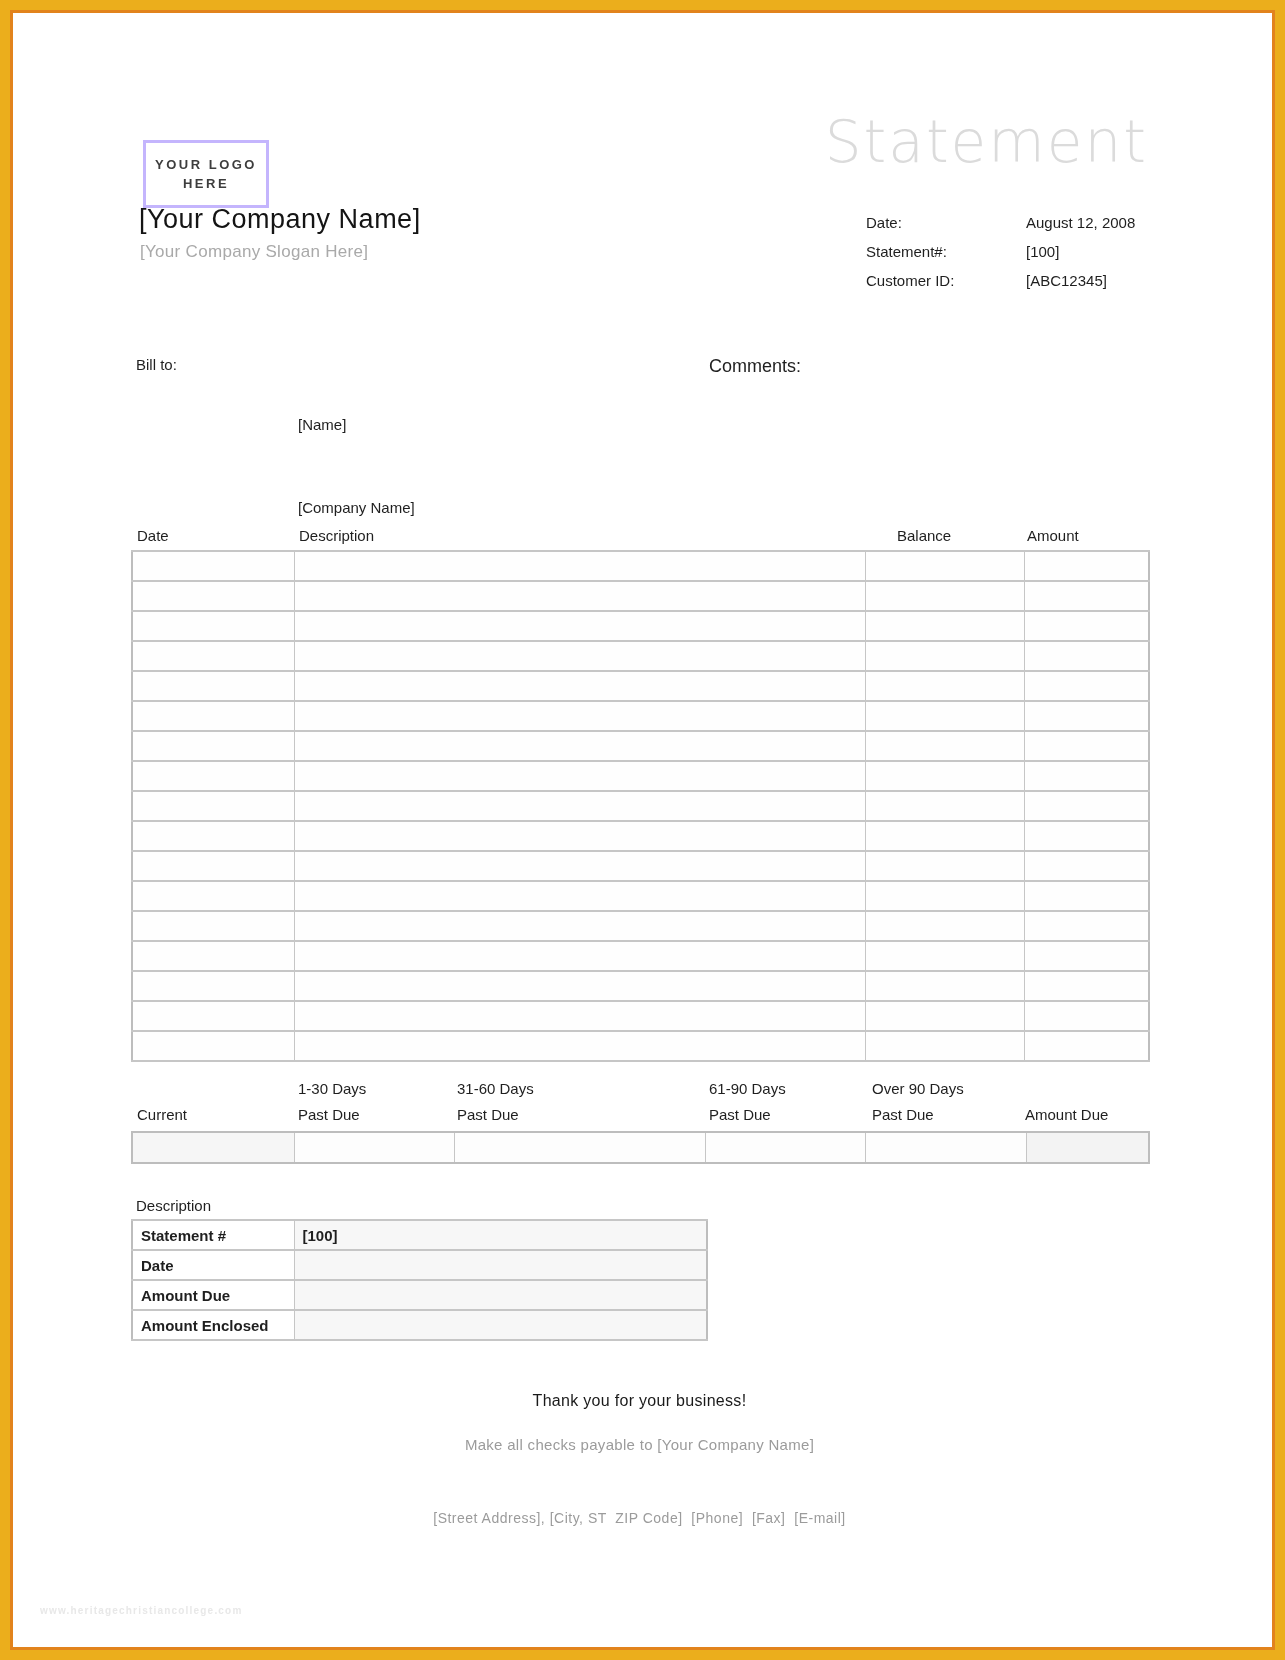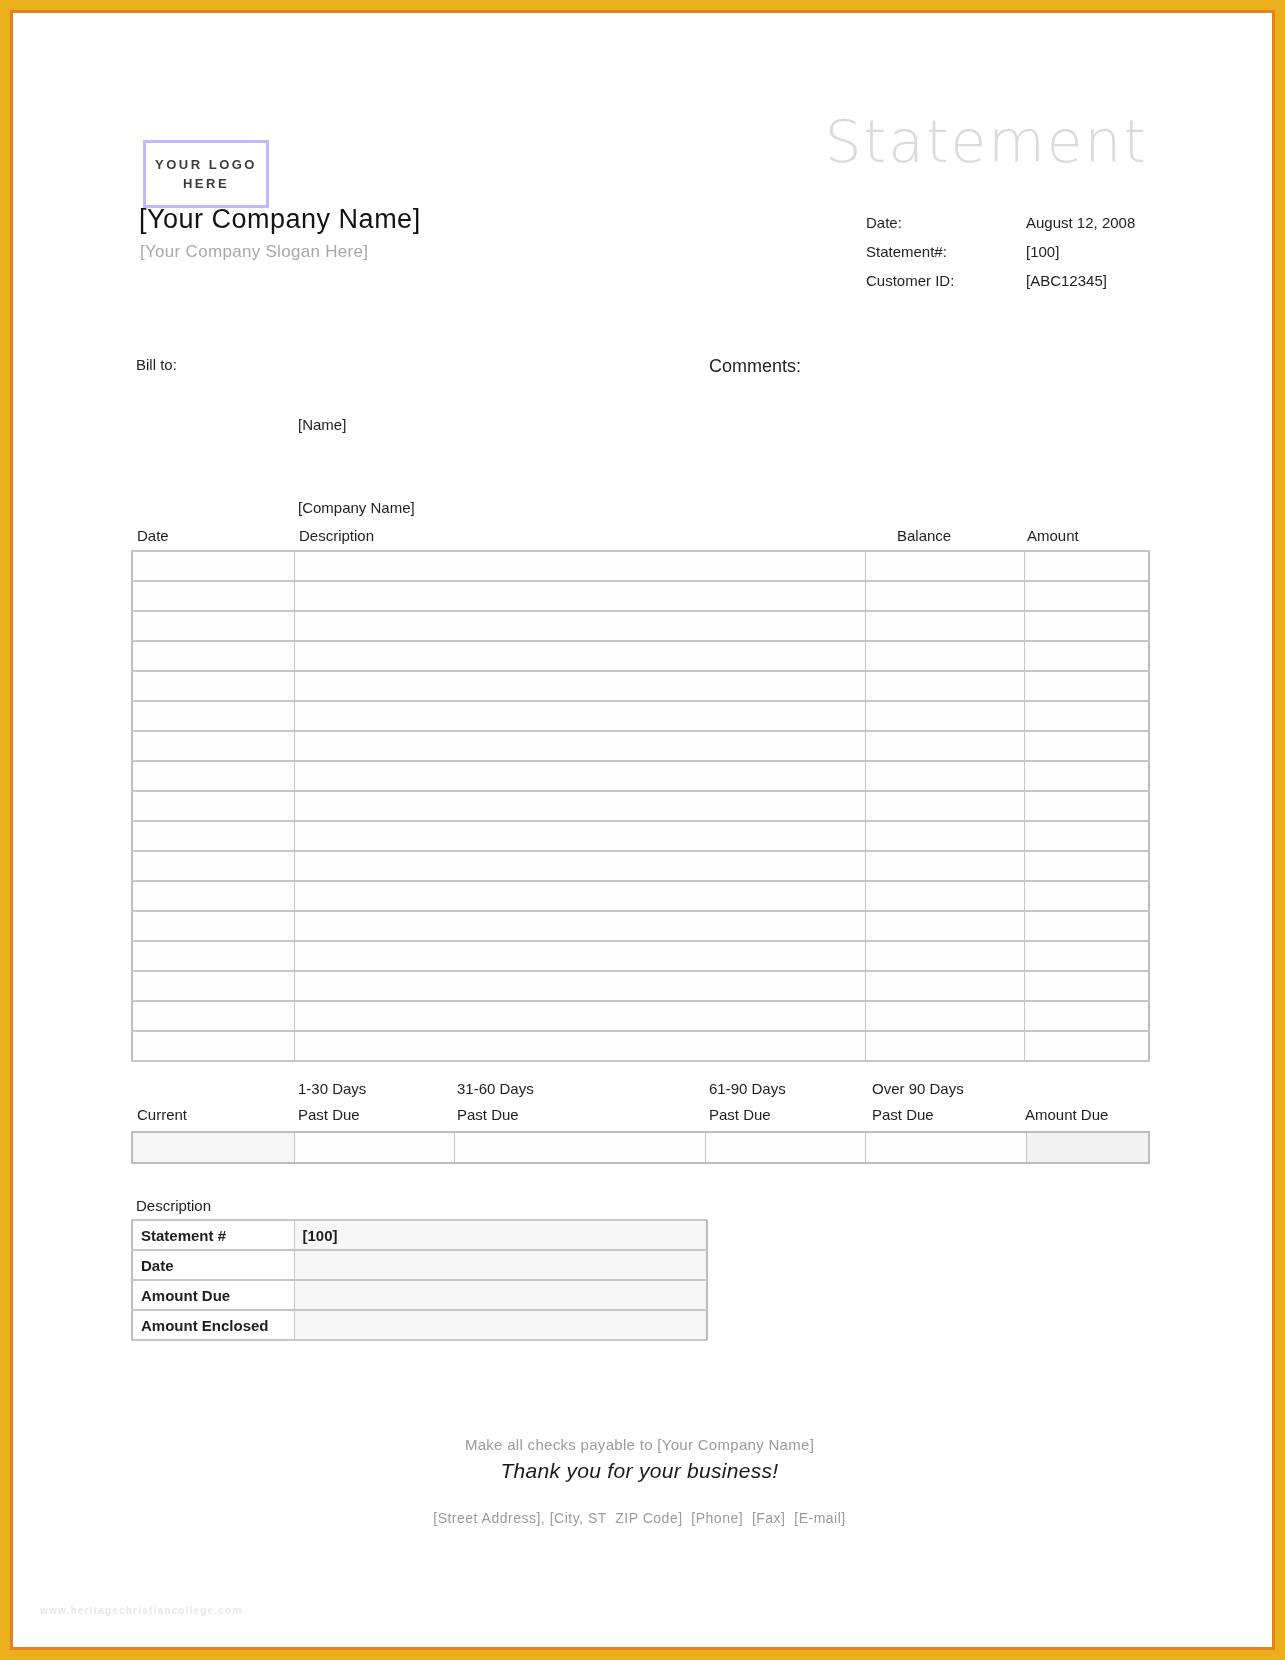--- a/index.html
+++ b/index.html
@@ -50,21 +50,21 @@
   .aging-table td.shaded-first { background:#F6F6F6; }
   .aging-table td.shaded-last { background:#F3F3F3; }
 
   .remit-label { position:absolute; left:136px; top:1197px; font-size:15px; }
   .remit-table { position:absolute; left:131px; top:1219px; width:575px; border:2px solid #BDBDBD;font-weight:bold; }
   .remit-table td { height:28px; padding:0 8px; font-size:15px; border:1px solid #C6C6C6; border-top-width:2px; border-bottom-width:2px; }
   .remit-table td.value { background:#F7F7F7; }
 
   .footer-line { position:absolute; left:131px; width:1017px; text-align:center; }
   .footer-payable { top:1436px; font-size:15px; color:#9B9B9B; letter-spacing:0.3px; }
-  .footer-thanks { top:1459px; font-size:21px; color:#1A1A1A; letter-spacing:0.3px;font-style:italic; }
+  .footer-thanks { top:1392px; font-size:16px; color:#1A1A1A; letter-spacing:0.3px; }
   .footer-address { top:1510px; font-size:14px; color:#9B9B9B; letter-spacing:0.5px; white-space:pre; }
 
   .watermark { position:absolute; left:40px; top:1605px; font-size:10px; font-weight:bold; letter-spacing:1.2px; color:#E8E8E8; }
 </style>
 </head>
 <body>
 
 <div class="page">
   <div class="frame"></div>
   <div class="frame-inner"></div>

